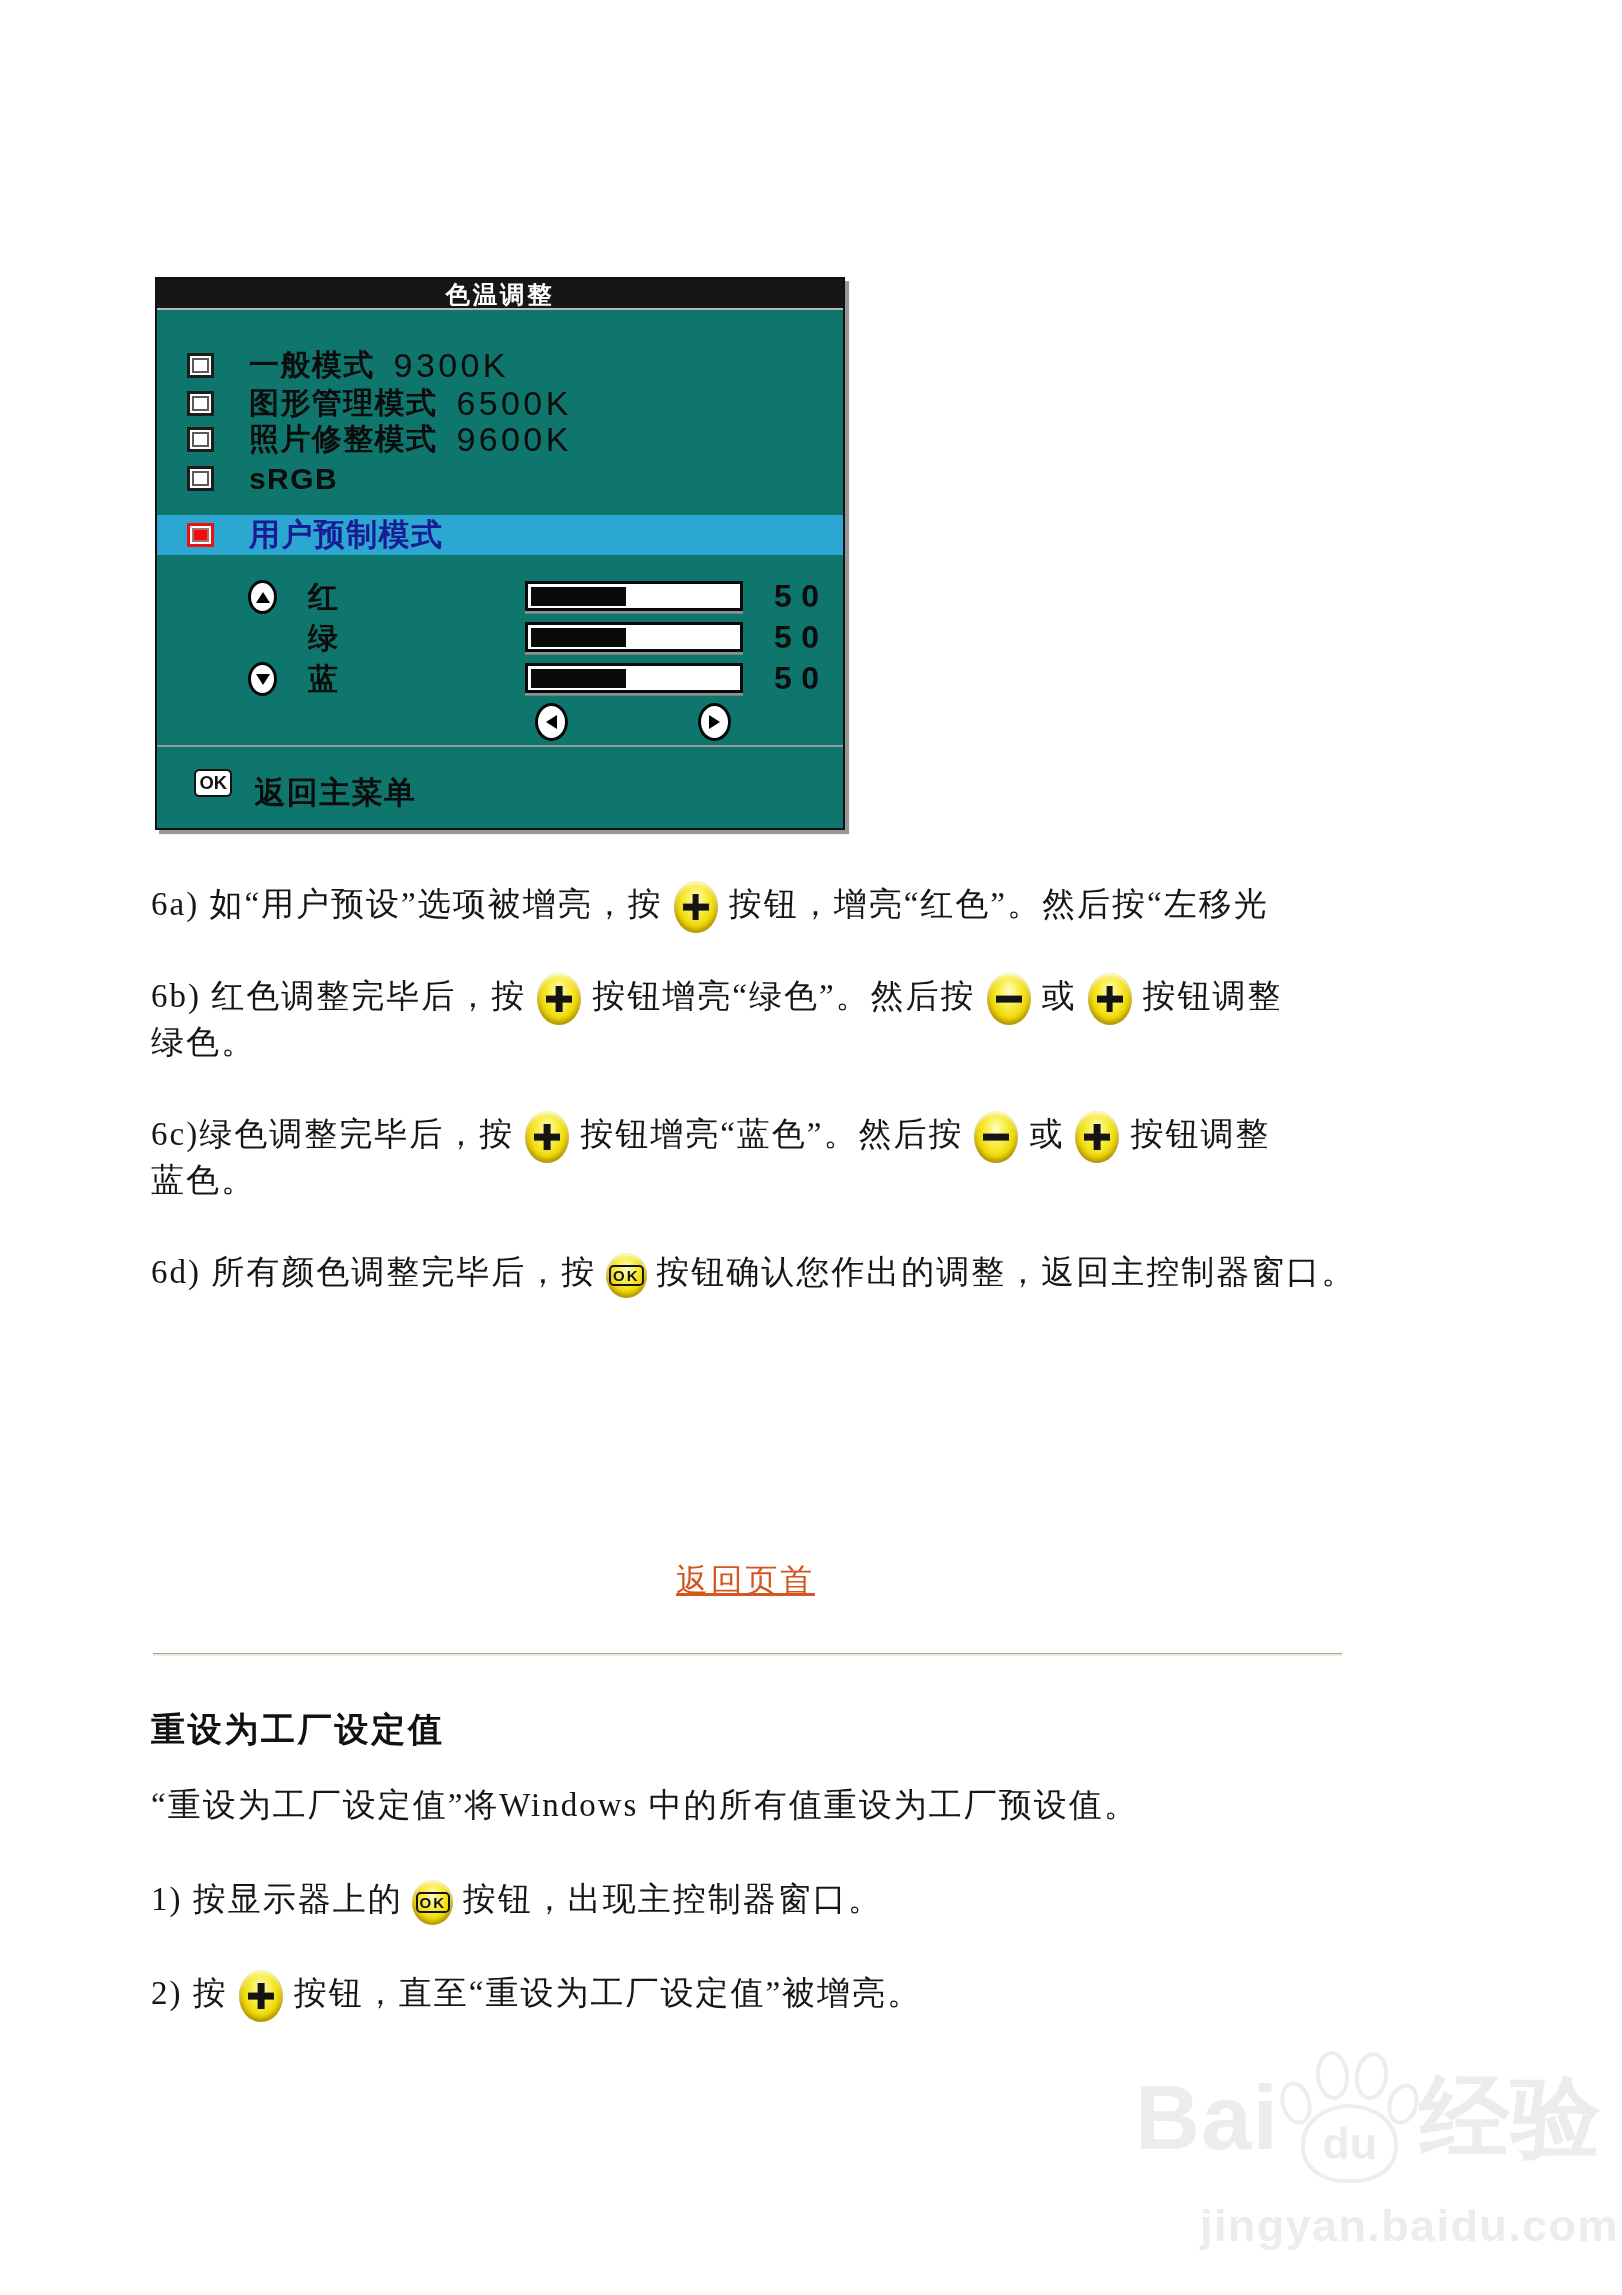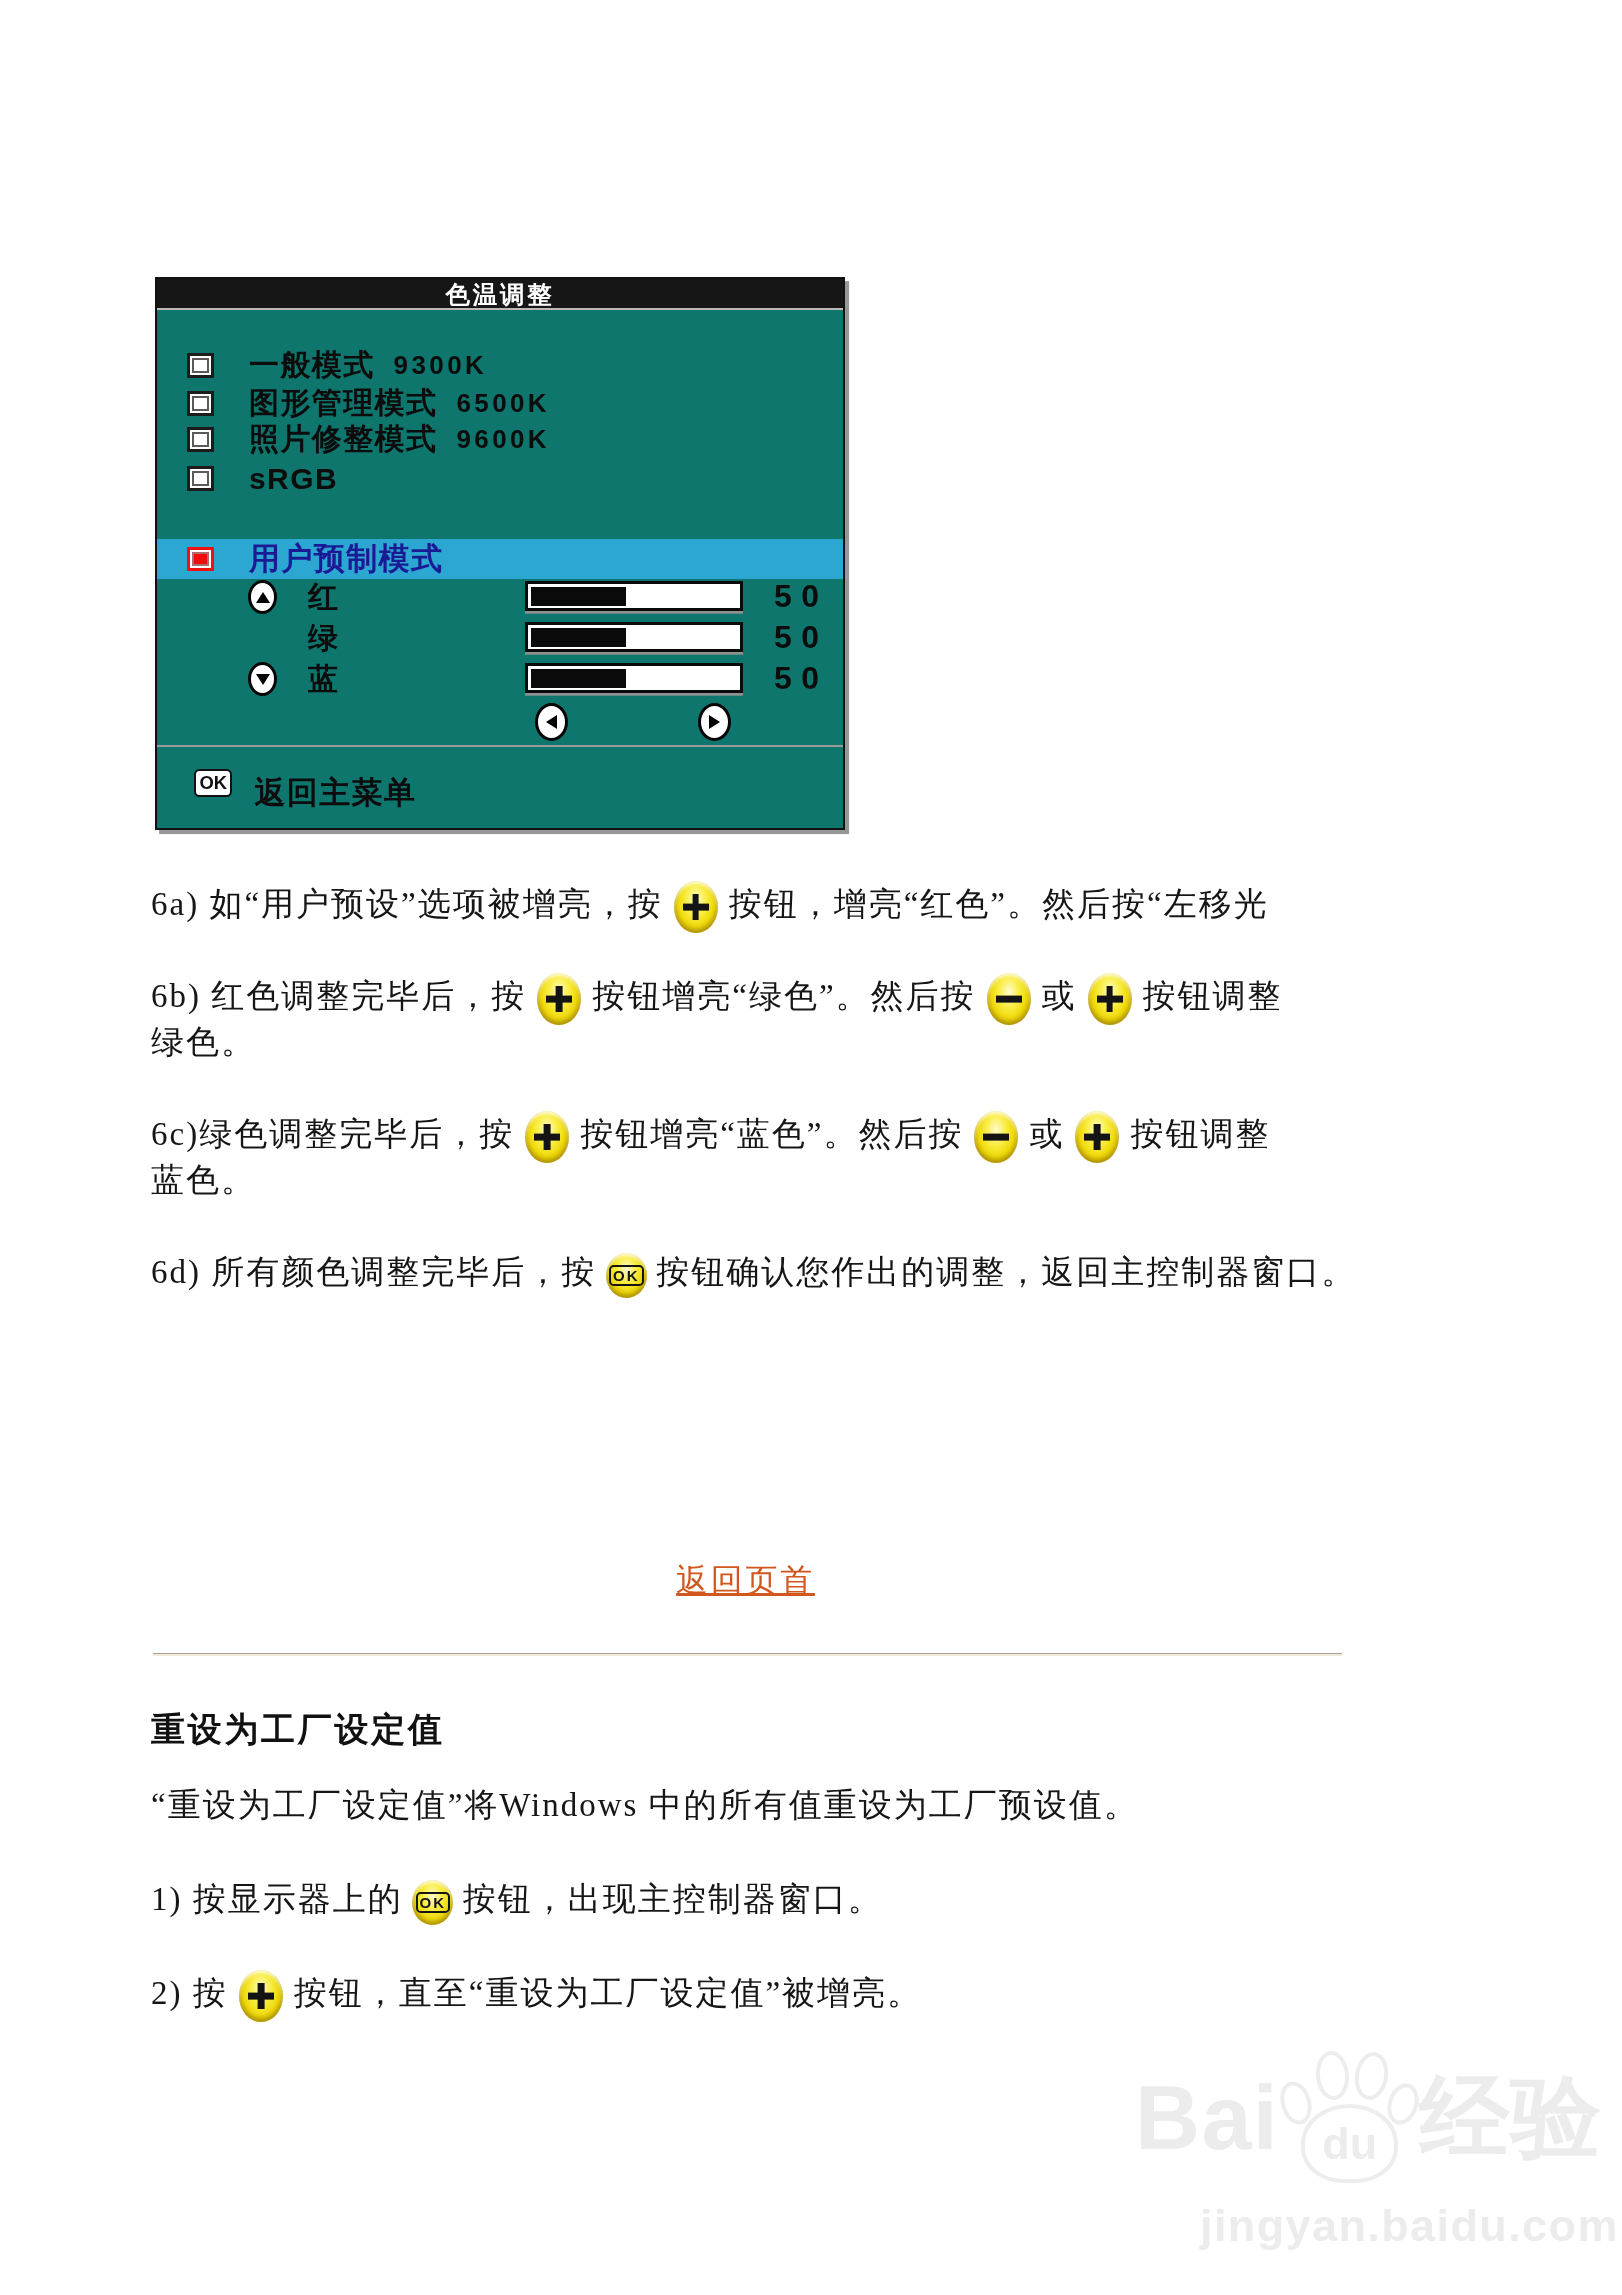--- a/index.html
+++ b/index.html
@@ -17,21 +17,21 @@
                border-bottom:2px solid #b9b9b9; }
   .osd-row { position:absolute; left:0; right:0; height:37px;
              display:flex; align-items:center; }
   .cb { width:27px; height:24.5px; border:3.4px solid #1c1c1c; background:#fff;
         margin-left:30px; padding:2px; flex:none; display:flex; }
   .cb-in { flex:1; border:2.7px solid #5a5a5a; background:#fff; }
   .cb.red { border-color:#f01010; }
   .cb.red .cb-in { border-color:#a8706e; background:#f40b0b; }
   .osd-item-label { font-weight:700; font-size:30px; letter-spacing:1.4px;
                     color:#0c0c0c; margin-left:35px; }
-  .osd-item-value { font-weight:700; font-size:26px; letter-spacing:3.4px;
+  .osd-item-value { font-weight:400; font-size:34px; letter-spacing:3.4px;
                     color:#0c0c0c; margin-left:19px; }
   .osd-hl { background:#2BA7D2; height:40px; }
   .osd-hl .osd-item-label { color:#1A1A94; font-size:31px; }
   .osd-srow { position:absolute; height:34px; left:0; right:0; }
   .circ { position:absolute; width:29px; height:34px; border:3.4px solid #060606;
           border-radius:50%; background:#fff; display:flex;
           align-items:center; justify-content:center; }
   .circ.pos-ud { left:91px; }
   .tri { width:0; height:0; }
   .tri-up   { border-left:7.5px solid transparent; border-right:7.5px solid transparent; border-bottom:11.6px solid #000; }
@@ -134,21 +134,21 @@
     <span class="osd-item-value">9600K</span>
   </div>
   <div class="osd-row" style="top:181px">
     <span class="cb">
         <span class="cb-in"></span>
       </span>
     <span class="osd-item-label">sRGB</span>
     <span class="osd-item-value"></span>
   </div>
 
-  <div class="osd-row osd-hl" style="top:260px">
+  <div class="osd-row osd-hl" style="top:236px">
     <span class="cb red">
         <span class="cb-in"></span>
       </span>
     <span class="osd-item-label">用户预制模式</span>
   </div>
 
   <div class="osd-srow" style="top:301px">
     <span class="circ pos-ud">
         <span class="tri tri-up"></span>
       </span>

